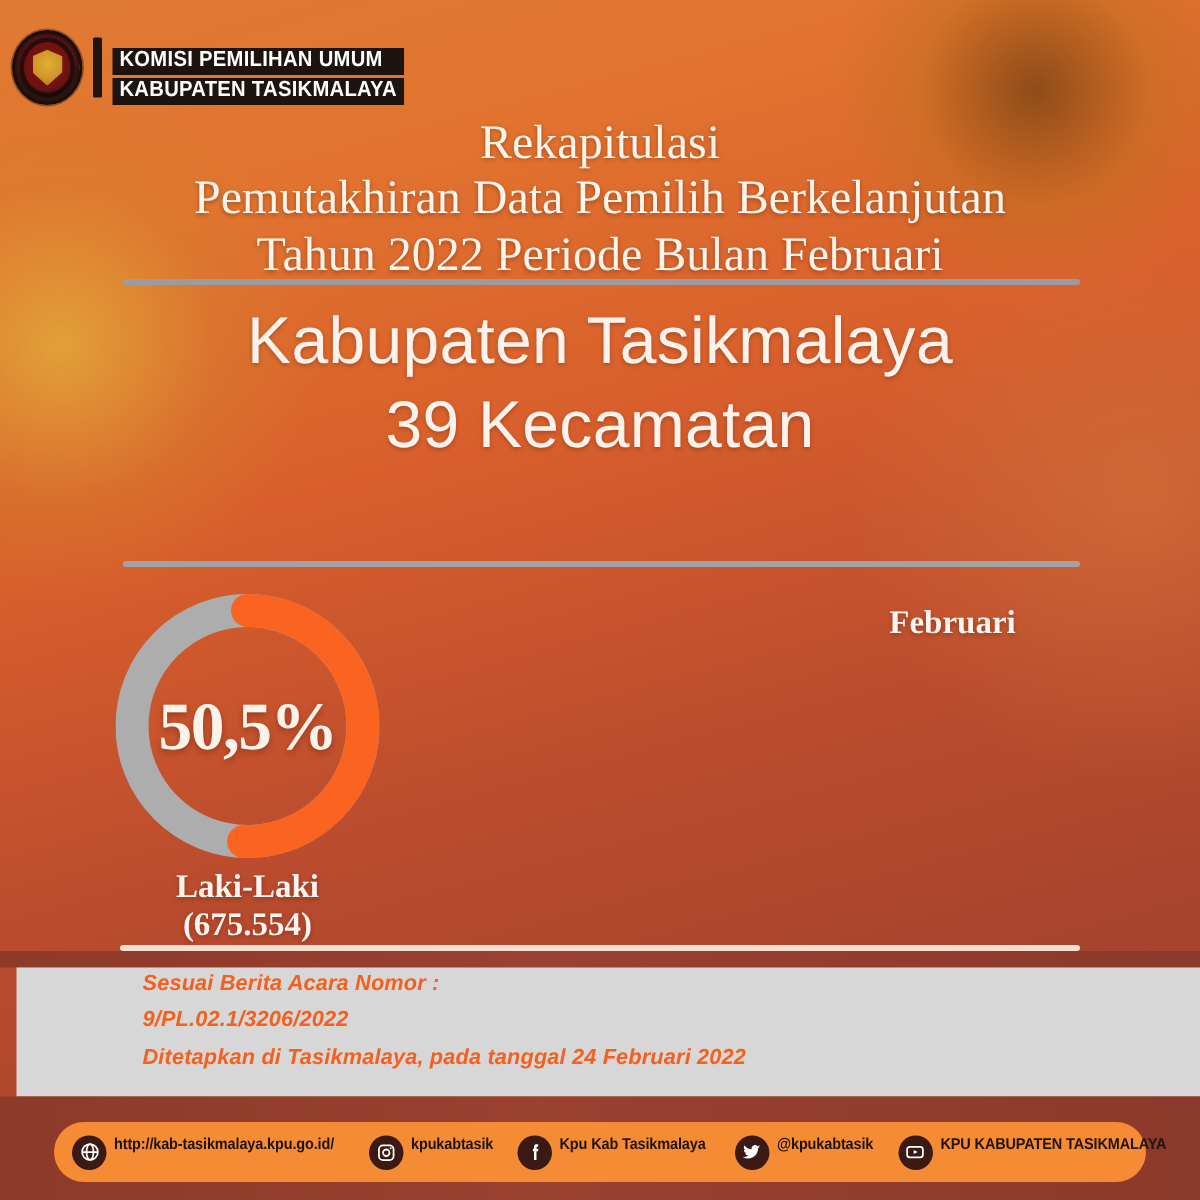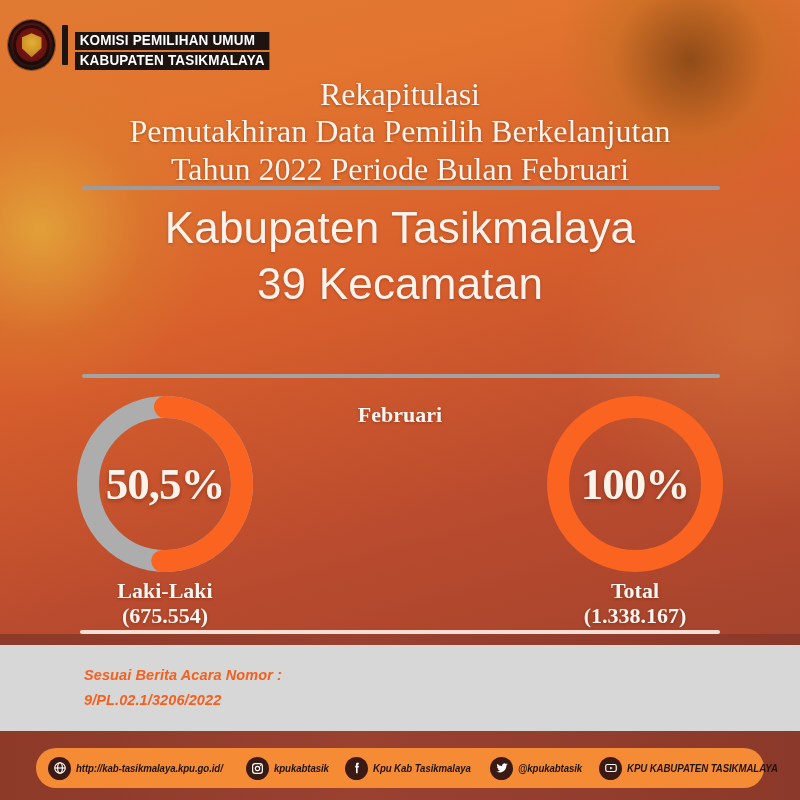--- a/index.html
+++ b/index.html
@@ -100,38 +100,38 @@
     background:#f6ded2;border-radius:2px;
   }
 
   
   .band{
     position:absolute;left:0;right:0;
     background:linear-gradient(90deg,#8d3a28 0%,#9a4130 45%,#8b392a 100%);
   }
   .band-a{top:634px;height:11px;}
   .note-box{
-    position:absolute;left:0;right:0;top:645px;height:86px;
+    position:absolute;left:11px;right:0;top:645px;height:86px;
     background:#d7d7d7;
-    display:flex;flex-direction:column;justify-content:center;
+    display:flex;flex-direction:column;
     padding-left:84px;box-sizing:border-box;gap:1px;
   }
   .note-box .note-line{
     color:#f4601f;font-style:italic;font-weight:bold;
     font-family:"Liberation Sans", sans-serif;
     font-size:14.5px;line-height:1.62;letter-spacing:.1px;
   }
   .band-b{top:731px;height:69px;}
 
   .social-pill{
     position:absolute;left:36px;top:748px;width:728px;height:40px;
     background:#f68b36;border-radius:20px;
     display:flex;align-items:center;padding-left:12px;box-sizing:border-box;gap:0px;
   }
-  .social-item{display:flex;align-items:center;gap:5px;margin-right:11px;font-style:italic;}
+  .social-item{display:flex;align-items:flex-start;gap:5px;margin-right:11px;}
   .si-icon{
     width:23px;height:23px;border-radius:50%;
     background:#3b1a14;color:#ffffff;
     display:flex;align-items:center;justify-content:center;flex:0 0 auto;
   }
   .si-icon svg{display:block;}
   .si-text{
     color:#1f1410;font-weight:bold;font-size:10.5px;white-space:nowrap;
     font-family:"Liberation Sans", sans-serif;
     transform:scaleX(0.92);transform-origin:left center;letter-spacing:-.1px;
@@ -184,42 +184,30 @@
         <span class="count">(675.554)</span>
       </div>
     </div>
 
     <div class="donut-cell">
       <div class="donut-label">
         <span>Februari</span>
       </div>
     </div>
 
-    <div class="donut-cell">
-      <div class="donut-wrap">
-        <svg viewBox="0 0 176 176">
-          <circle cx="88" cy="88" r="77" fill="none" stroke="#ADADAD" stroke-width="22" opacity="0"></circle>
-          <circle id="arc2" cx="88" cy="88" r="77" fill="none" stroke="#FB6320" stroke-width="22" stroke-linecap="butt" transform="rotate(-90 88 88)" stroke-dasharray="483.80526865282815 483.80526865282815"></circle>
-        </svg>
-        <div class="donut-pct">100%</div>
-      </div>
-      <div class="donut-label">
-        <span>Total</span>
-        <span class="count">(1.338.167)</span>
-      </div>
-    </div>
 
   </div>
 
   <div class="divider-bottom"></div>
 
   <div class="band band-a"></div>
   <div class="note-box">
     <div class="note-line">Sesuai Berita Acara Nomor :</div>
     <div class="note-line">9/PL.02.1/3206/2022</div>
+    <div class="note-line">Ditetapkan di Tasikmalaya, pada tanggal 24 Februari 2022</div>
   </div>
   <div class="band band-b"></div>
 
   <div class="social-pill">
 
     <div class="social-item">
       <span class="si-icon">
         <svg width="14" height="14" viewBox="0 0 24 24" fill="none" stroke="#fff" stroke-width="2">
           <circle cx="12" cy="12" r="9"></circle>
           <ellipse cx="12" cy="12" rx="4" ry="9"></ellipse>

